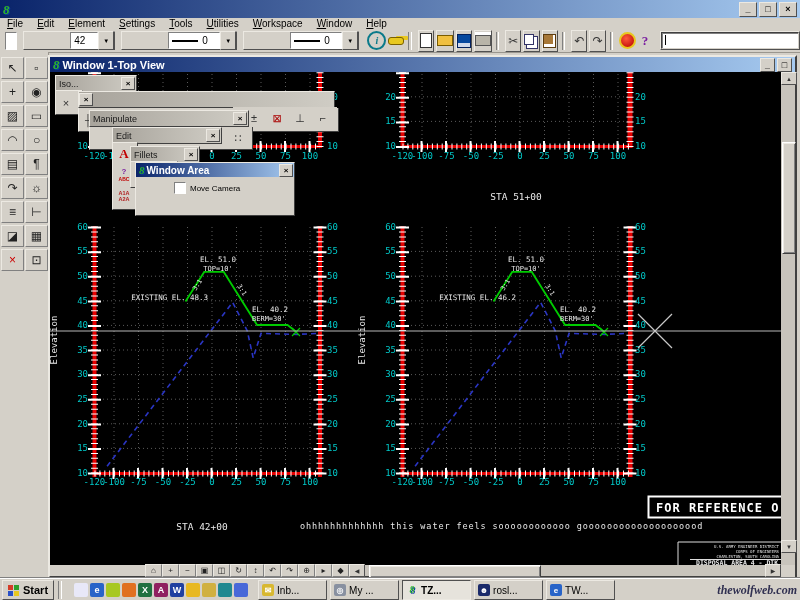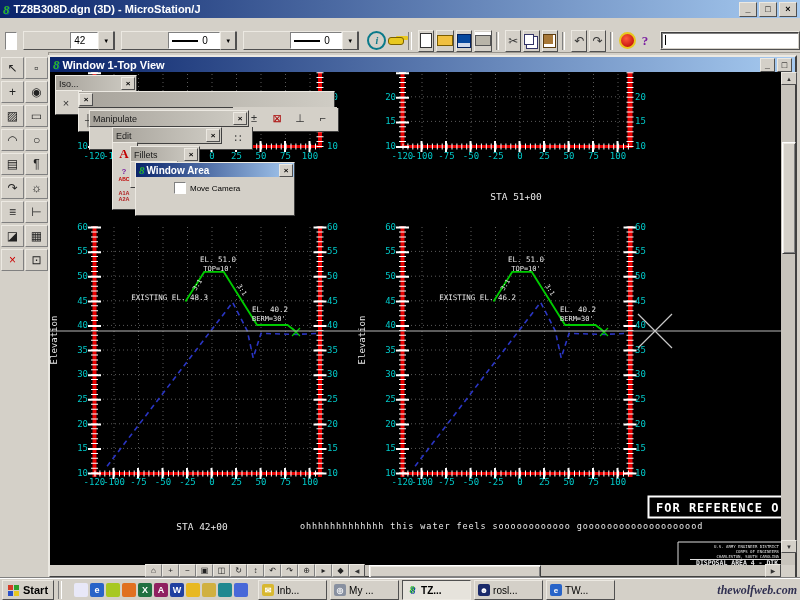--- a/index.html
+++ b/index.html
@@ -112,28 +112,38 @@
   .tick-cyan text{fill:#00c8c8;font-size:9px;}
   .dwg-w{fill:#e8e8e8;}
 </style>
 </head>
 <body>
 
 <div class="screen">
 
   <div class="titlebar">
     <span class="mslogo">8</span>
-    <span class="ttext">TZ8B308D.dgn (3D) - MicroStation/J</span>
     <span class="winbtns">
       <span class="winbtn b-btn">_</span>
       <span class="winbtn b-btn">□</span>
       <span class="winbtn b-btn">×</span>
     </span>
   </div>
 
+  <div class="menubar">
+      <span class="menu-item">File</span>
+      <span class="menu-item">Edit</span>
+      <span class="menu-item">Element</span>
+      <span class="menu-item">Settings</span>
+      <span class="menu-item">Tools</span>
+      <span class="menu-item">Utilities</span>
+      <span class="menu-item">Workspace</span>
+      <span class="menu-item">Window</span>
+      <span class="menu-item">Help</span>
+    </div>
 
   <div class="toolbar">
     <div class="swatch b-in"></div>
     <div class="combo b-btn">
       <span class="cval" style="width:20px">42</span>
       <span class="carr b-btn">▼</span>
     </div>
     <div class="combo b-btn">
       <span class="cval" style="width:44px">
           <span class="lineglyph"></span>

